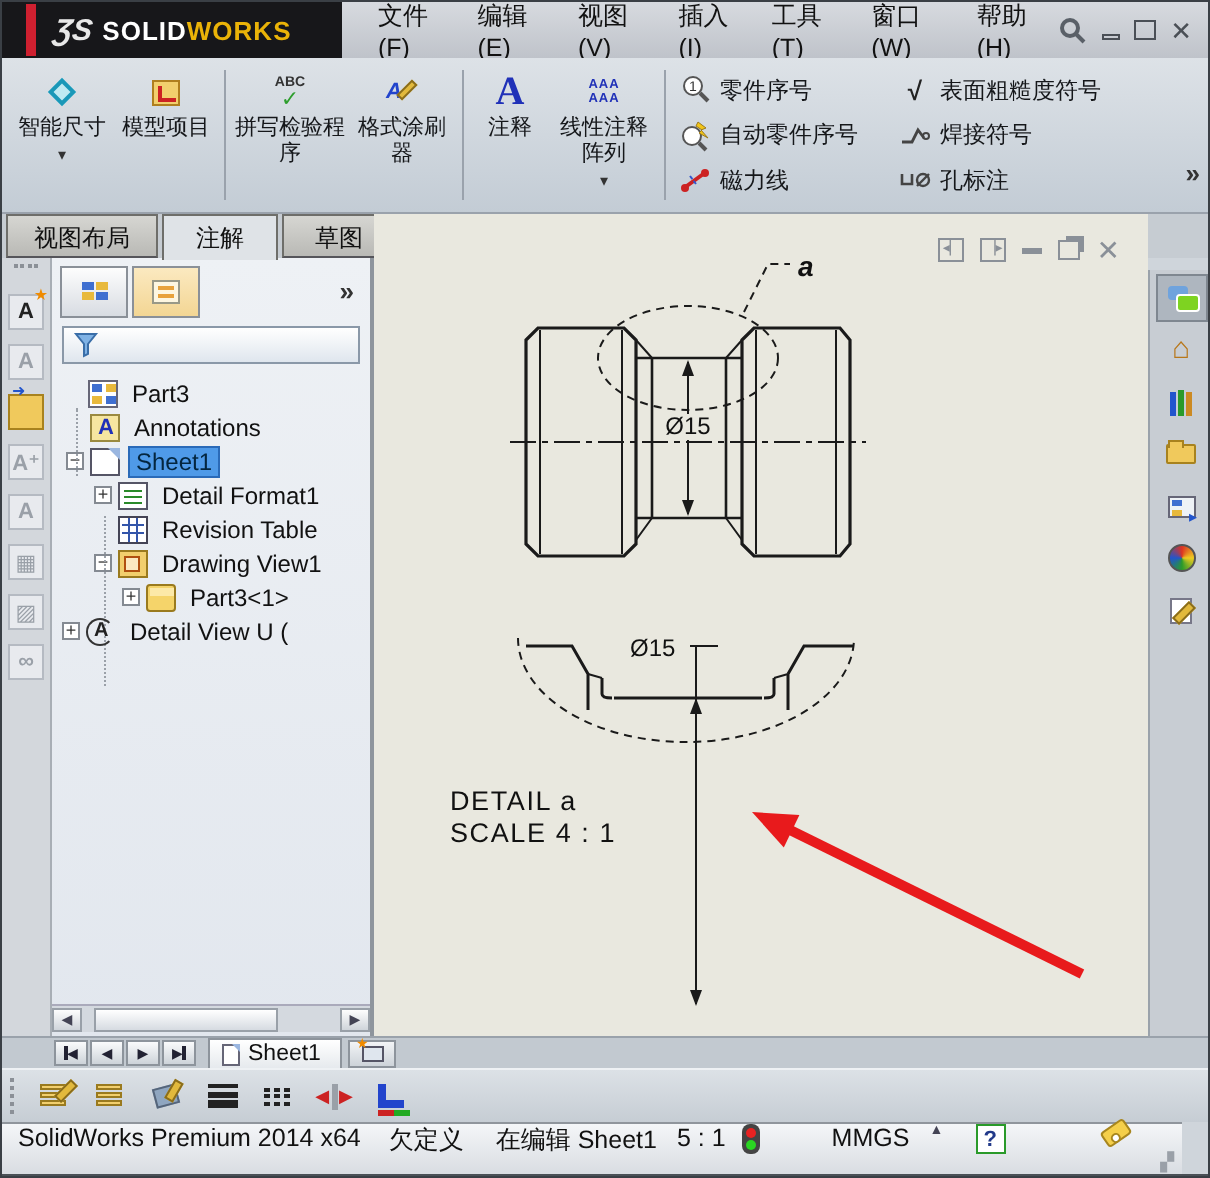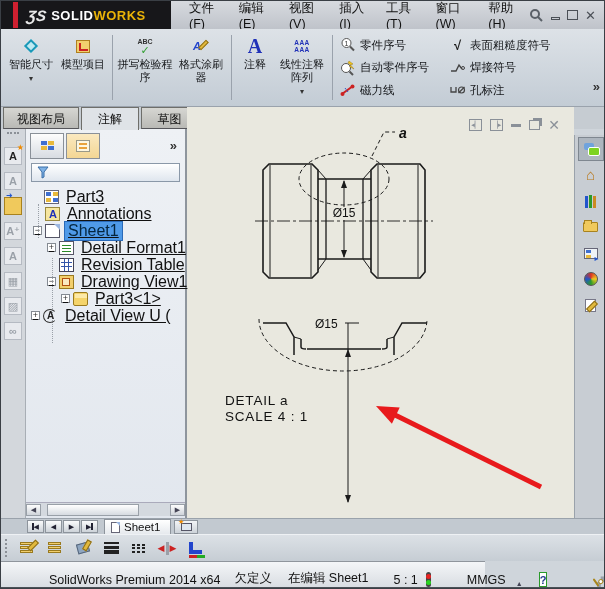--- a/index.html
+++ b/index.html
@@ -73,21 +73,21 @@
   .fmico{display:grid;grid-template-columns:6px 6px;grid-gap:1px;}
   .fmico i{display:block;width:6px;height:4px;background:#3f6fd0;}
   .fmico i:nth-child(2){background:#e8b93c;}
   .fmico i:nth-child(3){background:#e8b93c;}
   .fmico i:nth-child(4){background:#3f6fd0;}
   .pmico{width:14px;height:12px;background:#fdf6e0;border:1px solid #998;position:relative;}
   .pmico::after{content:"";position:absolute;left:2px;top:2px;width:8px;height:2px;background:#e8a23c;box-shadow:0 4px 0 #e8a23c;}
   #ptabs .chev{margin-left:auto;font-weight:bold;color:#333;font-size:13px;padding-right:4px;}
   #filterbar{margin:4px 5px;height:19px;border:1px solid #8a98a8;background:linear-gradient(#ffffff,#dfe6ee);
              display:flex;align-items:center;padding-left:4px;}
-  #tree{position:relative;margin-top:6px;font-size:16px;color:#111;text-decoration:underline;}
+  #tree{position:relative;margin-top:6px;font-size:12px;color:#111;}
   .trow{display:flex;align-items:center;height:17px;white-space:nowrap;}
   .pm{width:9px;height:9px;border:1px solid #848a92;background:#fff;flex:none;margin-right:3px;
       font-size:9px;line-height:7px;text-align:center;color:#333;}
   .pm.plus::after{content:"+";}
   .pm.minus::after{content:"−";}
   .pmspace{width:12px;flex:none;}
   .ticon{width:15px;height:14px;flex:none;margin-right:4px;position:relative;}
   .tlabel{padding:0 3px;}
   .tlabel.sel{background:#4f9ae8;border:1px solid #2a6ab8;color:#04263f;}
   
@@ -173,22 +173,22 @@
   .thick i{display:block;width:15px;background:#222;margin:1.5px 0;}
   .thick i:nth-child(1){height:2px;}.thick i:nth-child(2){height:3px;}.thick i:nth-child(3){height:4px;}
   .lstyle i{display:block;width:15px;height:2px;margin:1.5px 0;
             background:repeating-linear-gradient(90deg,#222 0 3px,transparent 3px 5px);}
   .hse{display:flex;align-items:center;gap:1px;}
   .hse .bar{width:3px;height:13px;background:#9aa0a8;}
   .hse .ar{color:#cc2222;font-size:9px;font-weight:bold;line-height:9px;}
   .cdm{position:relative;width:13px;height:12px;border-left:4px solid #2244cc;border-bottom:4px solid #2244cc;}
   .cdm::after{content:"";position:absolute;left:-4px;bottom:-8px;width:8px;height:3px;background:#cc2222;box-shadow:8px 0 0 #22aa22;}
   
-  #statusbar{position:absolute;left:0;top:560px;width:484px;height:26px;background:linear-gradient(#f4f6f8,#d9dde2);
-             border-top:1px solid #8f959c;display:flex;align-items:flex-end;font-size:12.5px;color:#111;padding-left:40px;}
+  #statusbar{position:absolute;left:0;top:560px;width:590px;height:26px;background:linear-gradient(#f4f6f8,#d9dde2);
+             border-top:1px solid #8f959c;display:flex;align-items:flex-start;font-size:12.5px;color:#111;}
   #statusbar .it{white-space:nowrap;}
   .tlight{width:9px;height:15px;border-radius:4px;background:#444;display:flex;flex-direction:column;align-items:center;justify-content:space-between;padding:2px 0;}
   .tlight i{display:block;width:5px;height:5px;border-radius:50%;}
   .tlight .r{background:#e82222;}
   .tlight .g{background:#2ad422;}
   .helpbox{width:15px;height:15px;border:1px solid #2a9a2a;background:#fff;color:#223a8a;font-weight:bold;font-size:11px;
            display:flex;align-items:center;justify-content:center;}
   .tag{width:14px;height:9px;background:#f5cf4a;border:1px solid #a8861e;border-radius:2px;transform:rotate(-35deg);position:relative;}
   .tag::before{content:"";position:absolute;left:2px;top:3px;width:3px;height:3px;border-radius:50%;background:#fff;border:1px solid #a8861e;}
   .grip3{margin-left:auto;margin-right:3px;align-self:flex-end;color:#9aa0a8;font-size:9px;letter-spacing:1px;}
@@ -581,21 +581,21 @@
       </span>
     <span class="lfic">
         <span class="cdm"></span>
       </span>
   </div>
 
   <div id="statusbar">
     <span class="it" style="margin-left:8px">SolidWorks Premium 2014 x64</span>
     <span class="it" style="margin-left:14px">欠定义</span>
     <span class="it" style="margin-left:16px">在编辑 Sheet1</span>
-    <span class="it" style="margin-left:25px">5 : 1</span>
+    <span class="it" style="margin-left:10px">5 : 1</span>
     <span class="tlight" style="margin-left:8px">
         <i class="r"></i>
         <i class="g"></i>
       </span>
     <span class="it" style="margin-left:36px">MMGS</span>
     <span style="margin-left:10px;font-size:7px;color:#445">▲</span>
     <span class="helpbox" style="margin-left:16px">?</span>
     <span class="tag" style="margin-left:48px"></span>
     <span class="grip3">▞</span>
   </div>

